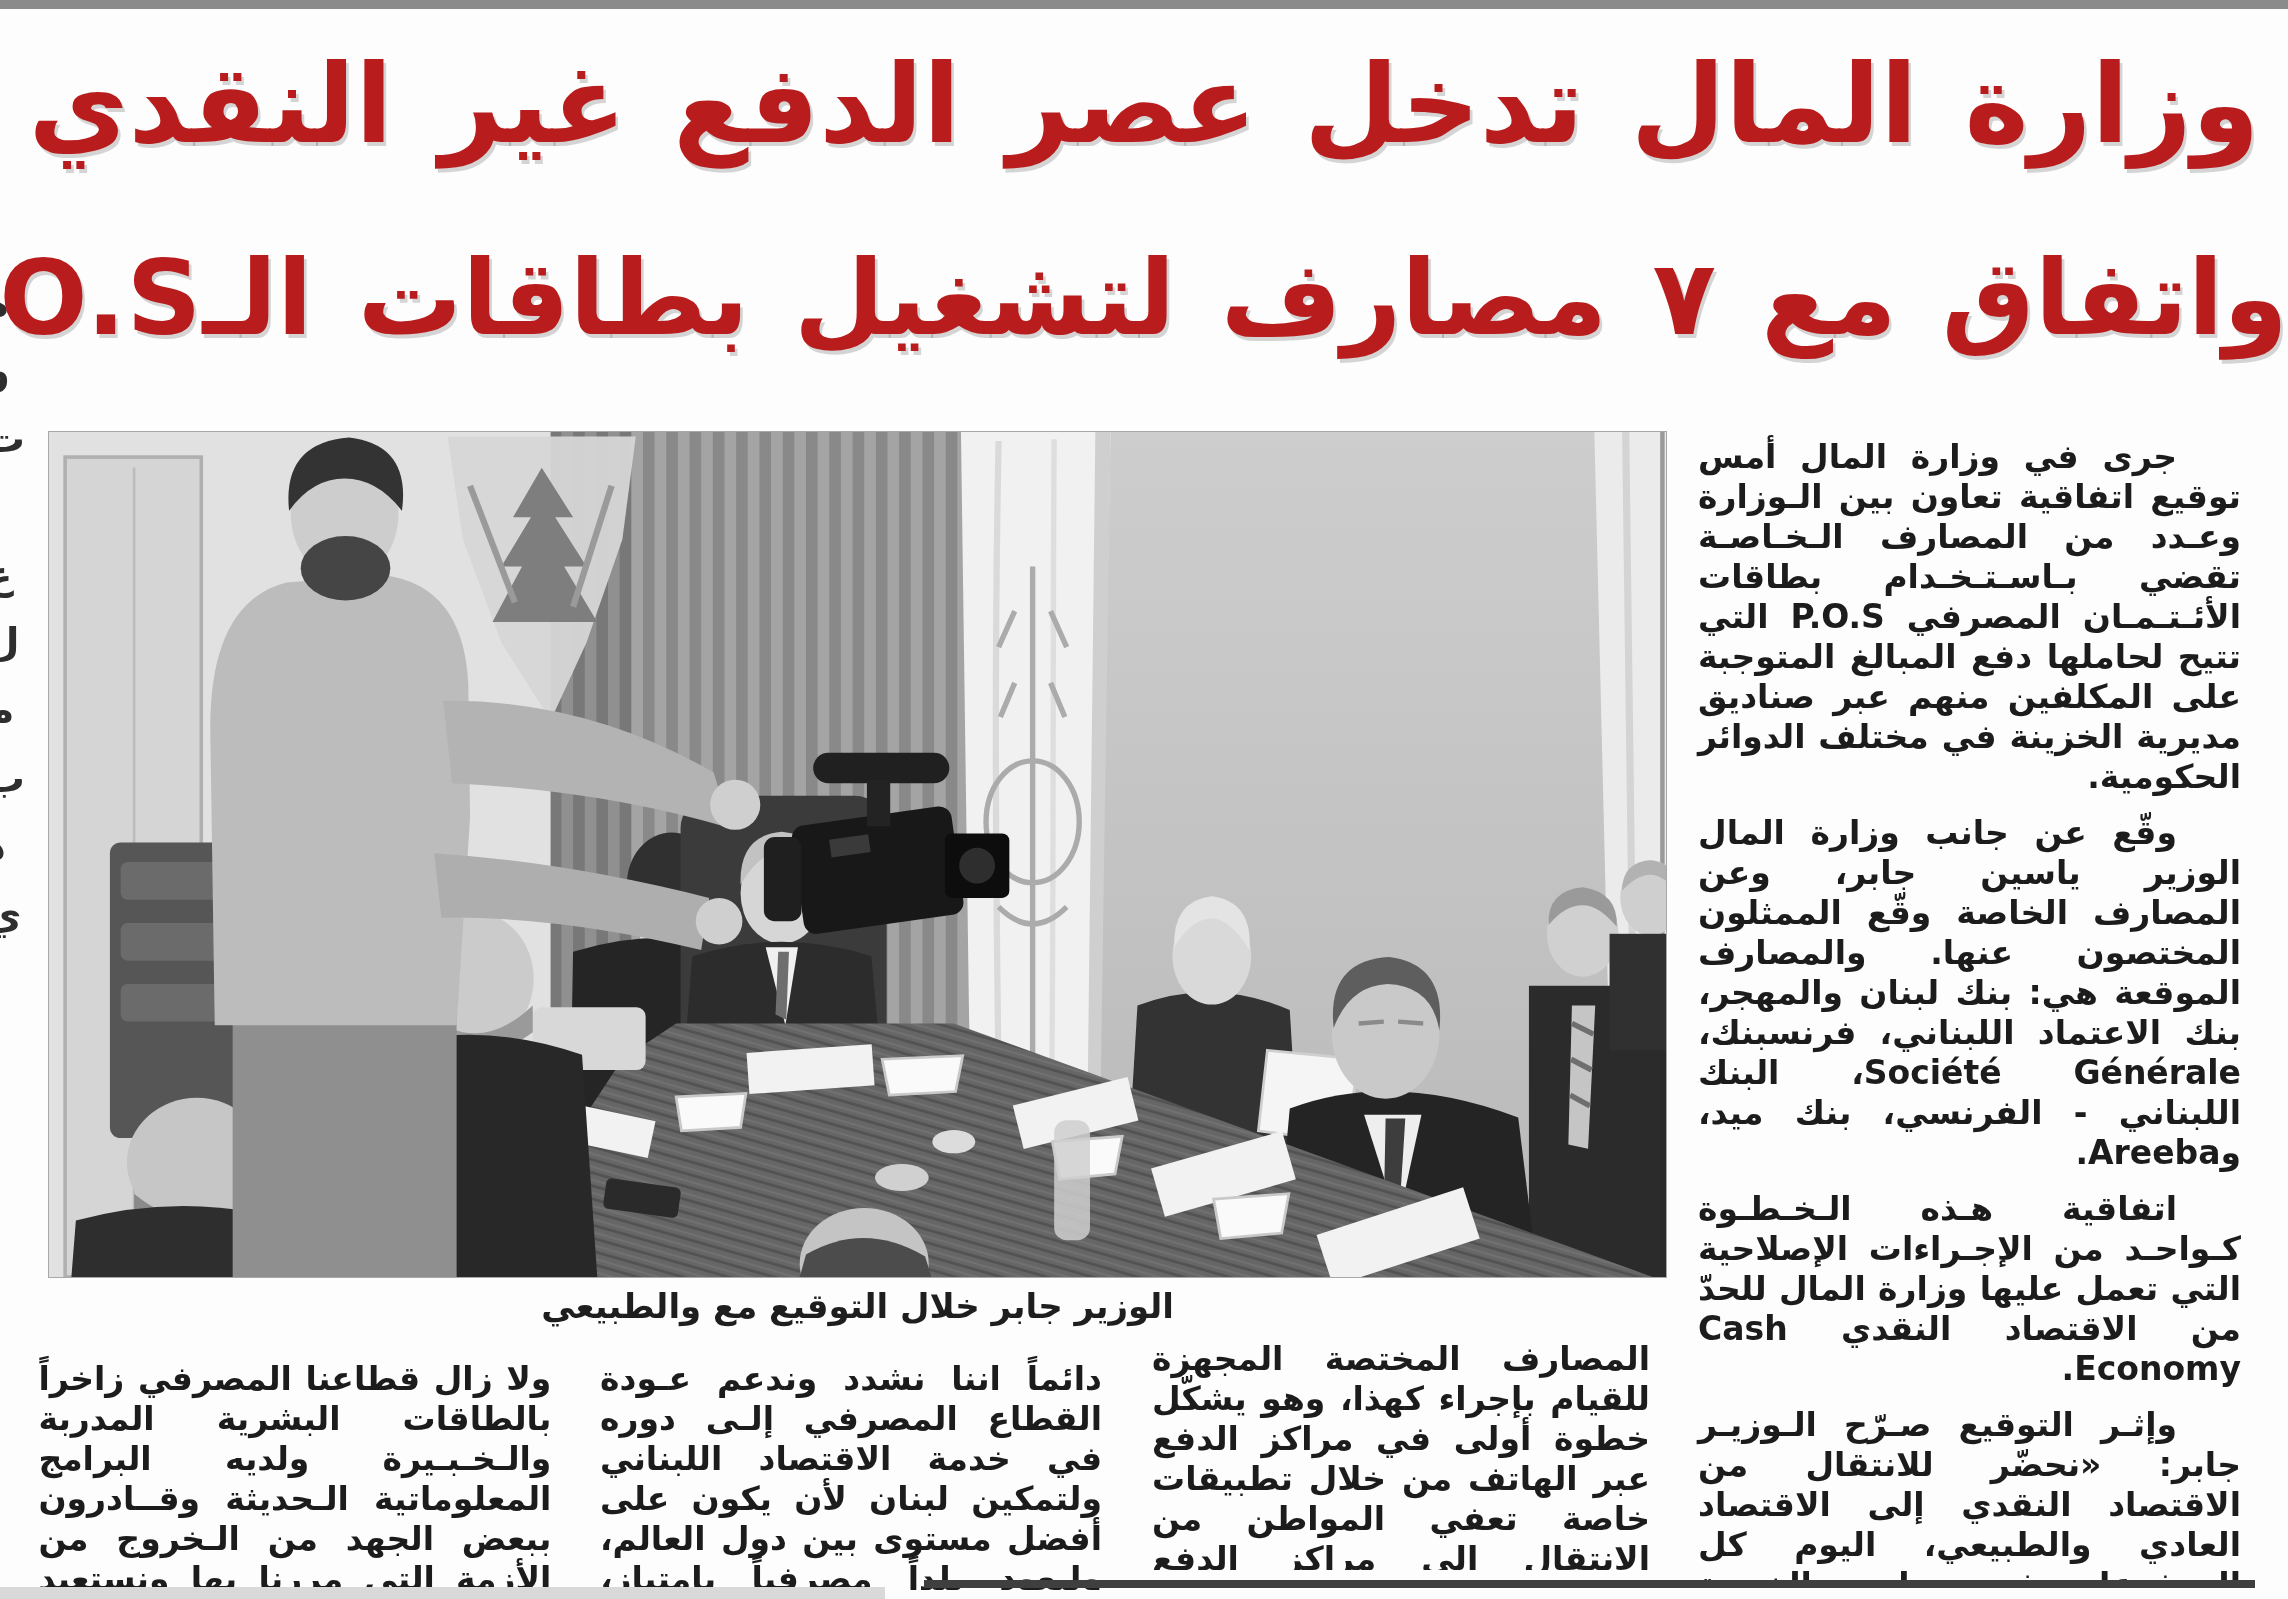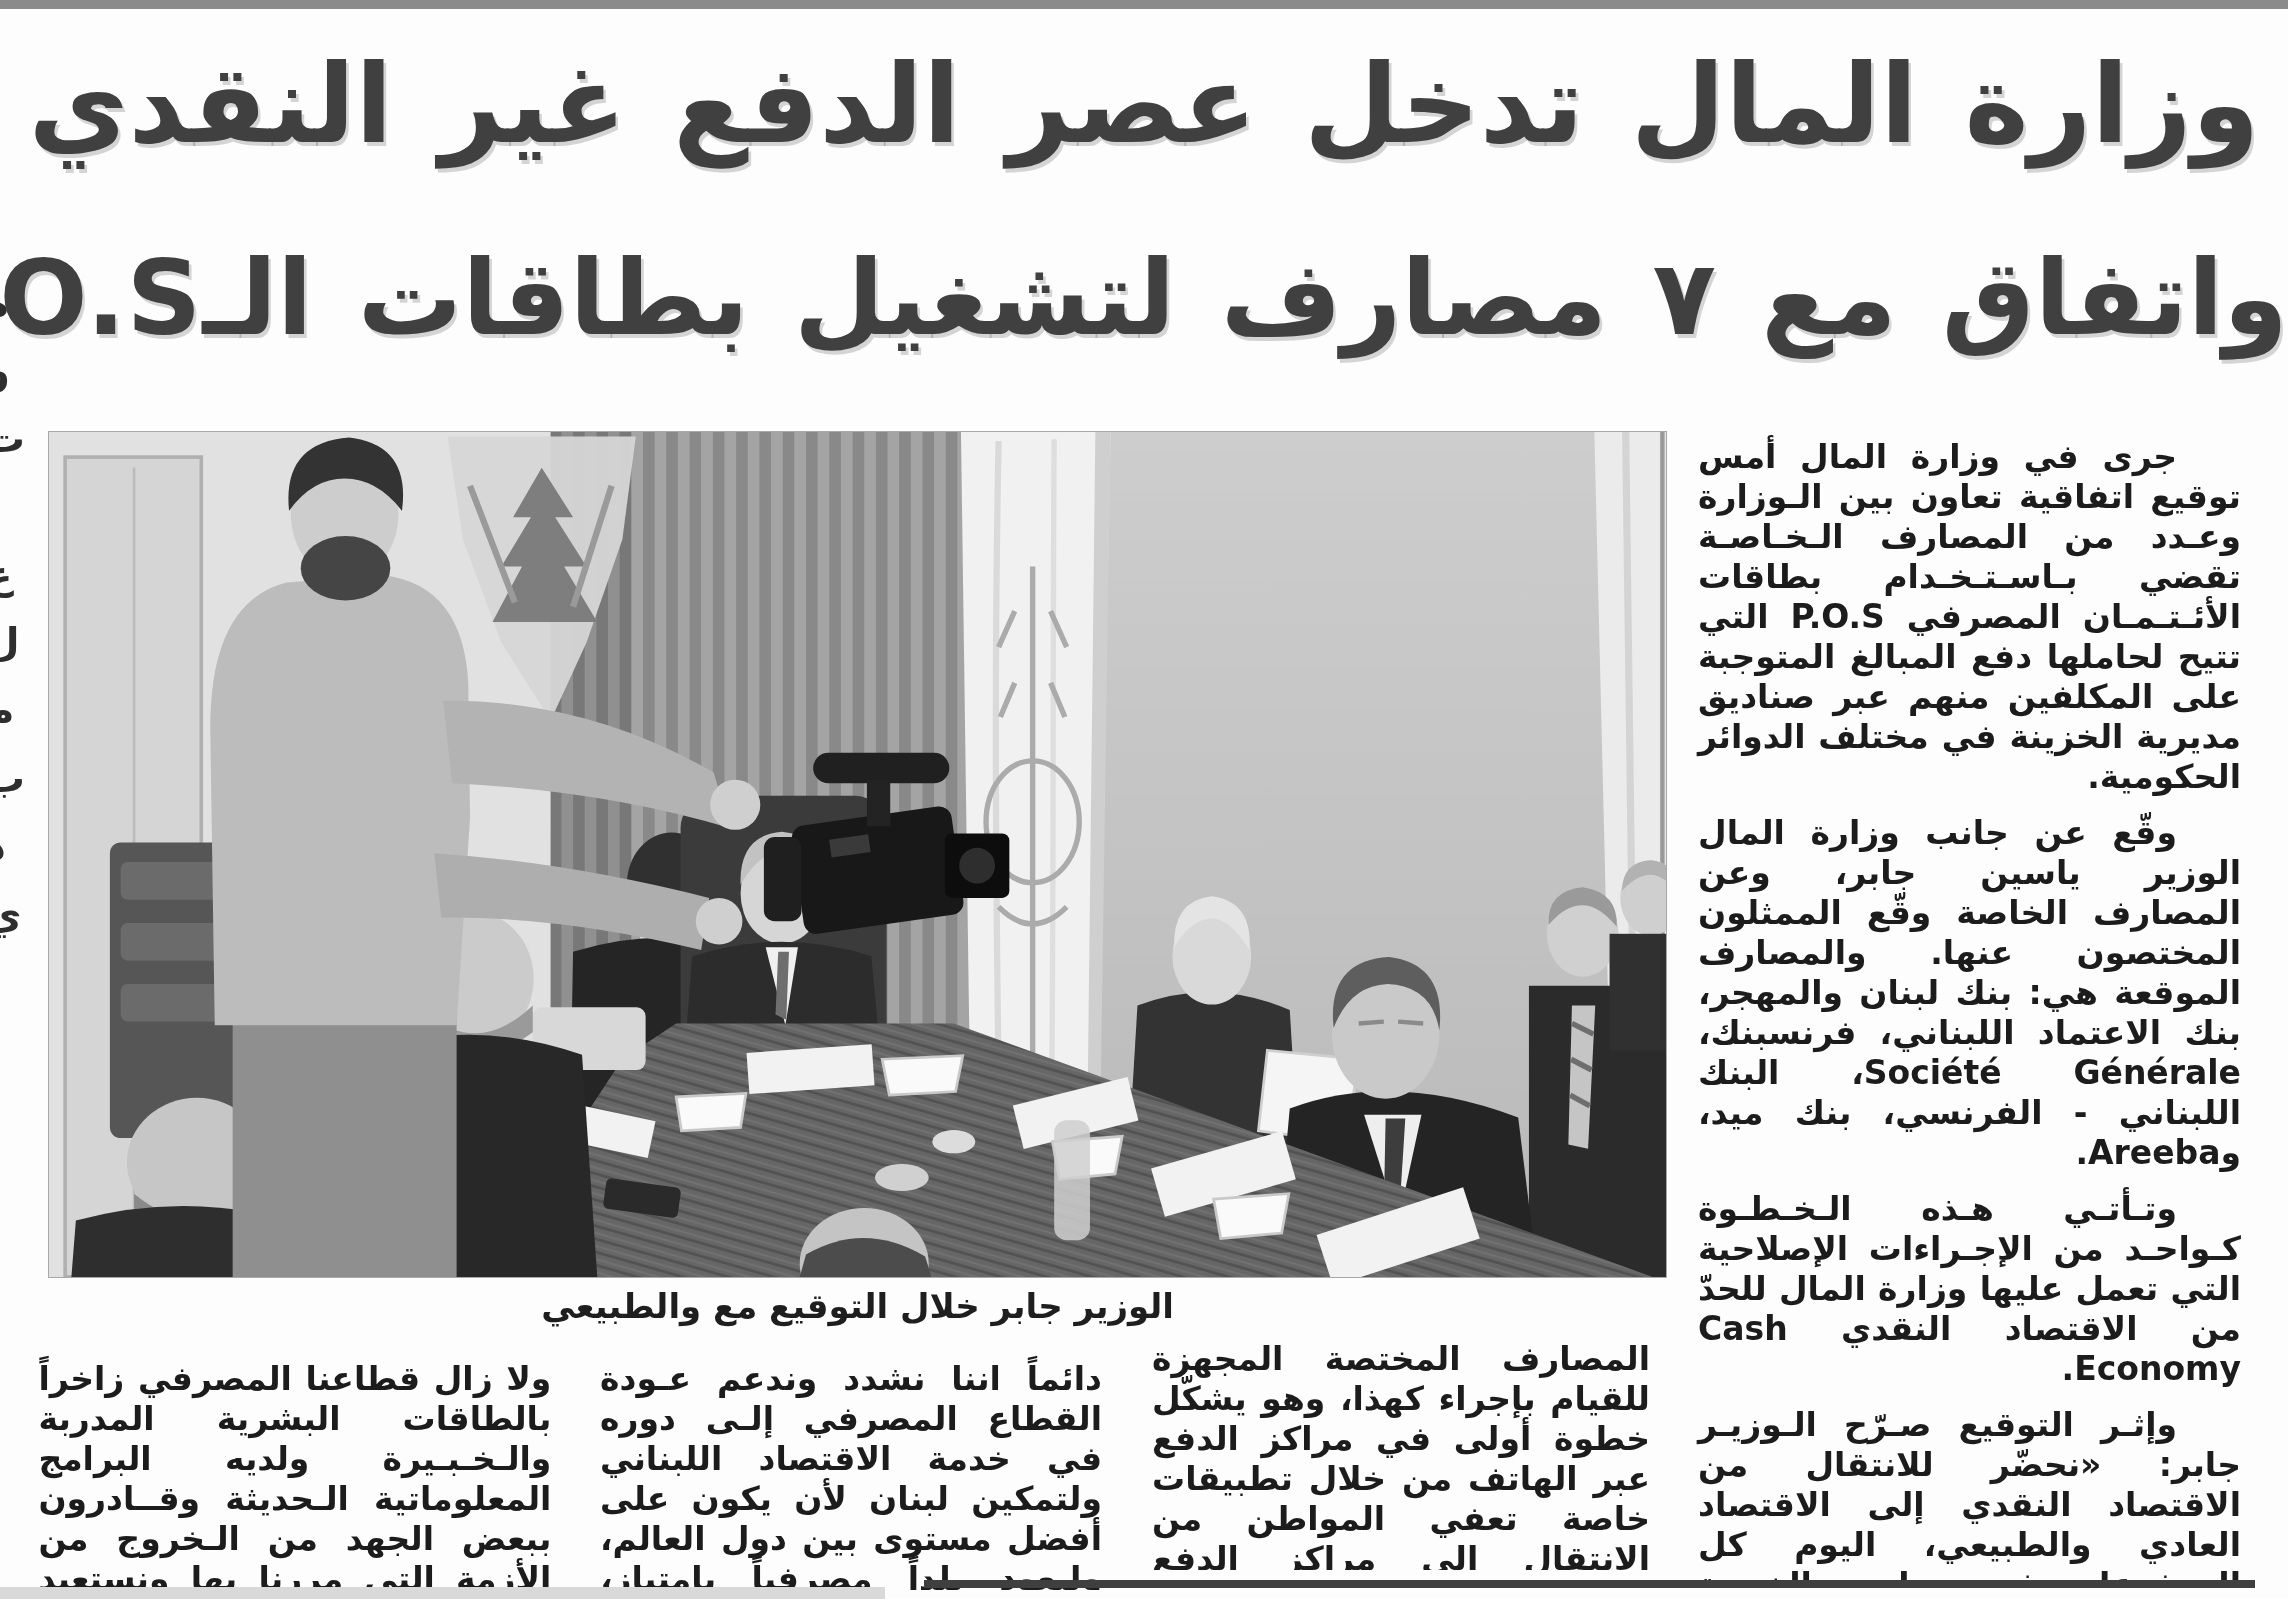--- a/index.html
+++ b/index.html
@@ -4,21 +4,21 @@
 <style>
   html,body{margin:0;padding:0;}
   body{
     width:2288px;height:1600px;position:relative;overflow:hidden;
     background:#fdfdfd;
     font-family:"DejaVu Sans",sans-serif;
   }
   .topbar{position:absolute;left:0;top:0;width:2288px;height:9px;background:#8b8b8b;}
   .headline{
     position:absolute;left:0;width:2288px;text-align:center;direction:rtl;
-    color:#404040;font-weight:700;margin:0;
+    color:#b91c1c;font-weight:700;margin:0;
     text-shadow:2.7px 3.6px 0 rgba(0,0,0,0.16);
     letter-spacing:0.9px;word-spacing:9px;white-space:nowrap;
   }
   #headline-main{top:19.7px;font-size:109px;line-height:170px;}
   #headline-sub{top:213px;font-size:104px;line-height:170px;}
   .photo{
     position:absolute;left:49px;top:432px;width:1617px;height:845px;
     background:#c6c6c6;outline:0.9px solid #a8a8a8;
   }
   .photo svg{display:block;width:100%;height:100%;}
@@ -242,21 +242,21 @@
         <circle cx="1036" cy="484" r="20" fill="#2e2e2e"></circle>
       </g>
     </svg>
   </figure>
 
   <figcaption class="caption">الوزير جابر خلال التوقيع مع والطبيعي</figcaption>
 
   <section id="col-lead" class="body-col">
     <p class="indent">جرى في وزارة المال أمس توقيع اتفاقية تعاون بين الـوزارة وعـدد من المصارف الـخـاصـة تقضي بـاسـتـخـدام بطاقات الأئـتـمـان المصرفي P.O.S التي تتيح لحاملها دفع المبالغ المتوجبة على المكلفين منهم عبر صناديق مديرية الخزينة في مختلف الدوائر الحكومية.</p>
     <p class="indent">وقّع عن جانب وزارة المال الوزير ياسين جابر، وعن المصارف الخاصة وقّع الممثلون المختصون عنها. والمصارف الموقعة هي: بنك لبنان والمهجر، بنك الاعتماد اللبناني، فرنسبنك، Société Générale، البنك اللبناني - الفرنسي، بنك ميد، وAreeba.</p>
-    <p class="indent">وتـأتـي هـذه الـخـطـوة كـواحـد من الإجـراءات الإصلاحية التي تعمل عليها وزارة المال للحدّ من الاقتصاد النقدي Cash Economy.</p>
+    <p class="indent">اتفاقية هـذه الـخـطـوة كـواحـد من الإجـراءات الإصلاحية التي تعمل عليها وزارة المال للحدّ من الاقتصاد النقدي Cash Economy.</p>
     <p class="indent">وإثـر التوقيع صـرّح الـوزيـر جابر: «نحضّر للانتقال من الاقتصاد النقدي إلى الاقتصاد العادي والطبيعي، اليوم كل المدفوعات في صناديق الخزينة ترد نقداً وهذا بذاته عبء على المواطن وفي المقابل يحتاج إلى صناديق كبيرة في مراكز الدفع. في المقابل تأتي خطوة اليوم بالتعاون مع المصارف وهي باستخدام بطاقات الأئتمان المصرفي وهي خطوة ضرورية ومطلوبة لرفع العبء عن المواطن وتستجيب لما هو مطلوب من الانتقال رويداً رويداً من الاقتصاد النقدي إلى الاقتصاد العادي باستخدام الشيكات والبطاقات المصرفية. وهذا عمل مضى وقت ونحن نعمل عليه مع</p>
   </section>
 
   <section id="col-b3" class="body-col">
     <p>المصارف المختصة المجهزة للقيام بإجراء كهذا، وهو يشكّل خطوة أولى في مراكز الدفع عبر الهاتف من خلال تطبيقات خاصة تعفي المواطن من الانتقال إلى مراكز الدفع لسداد ما عليه».</p>
     <p class="indent">أضاف: «اجتماع إيجابي ونحن نؤكد</p>
   </section>
 
   <section id="col-b2" class="body-col">
     <p>دائماً اننا نشدد وندعم عـودة القطاع المصرفي إلـى دوره في خدمة الاقتصاد اللبناني ولتمكين لبنان لأن يكون على أفضل مستوى بين دول العالم، وليعود بلداً مصرفياً بامتياز، فلبنان كان تاريخياً من رواد المصارف الأوائل في العالم العربي،</p>

